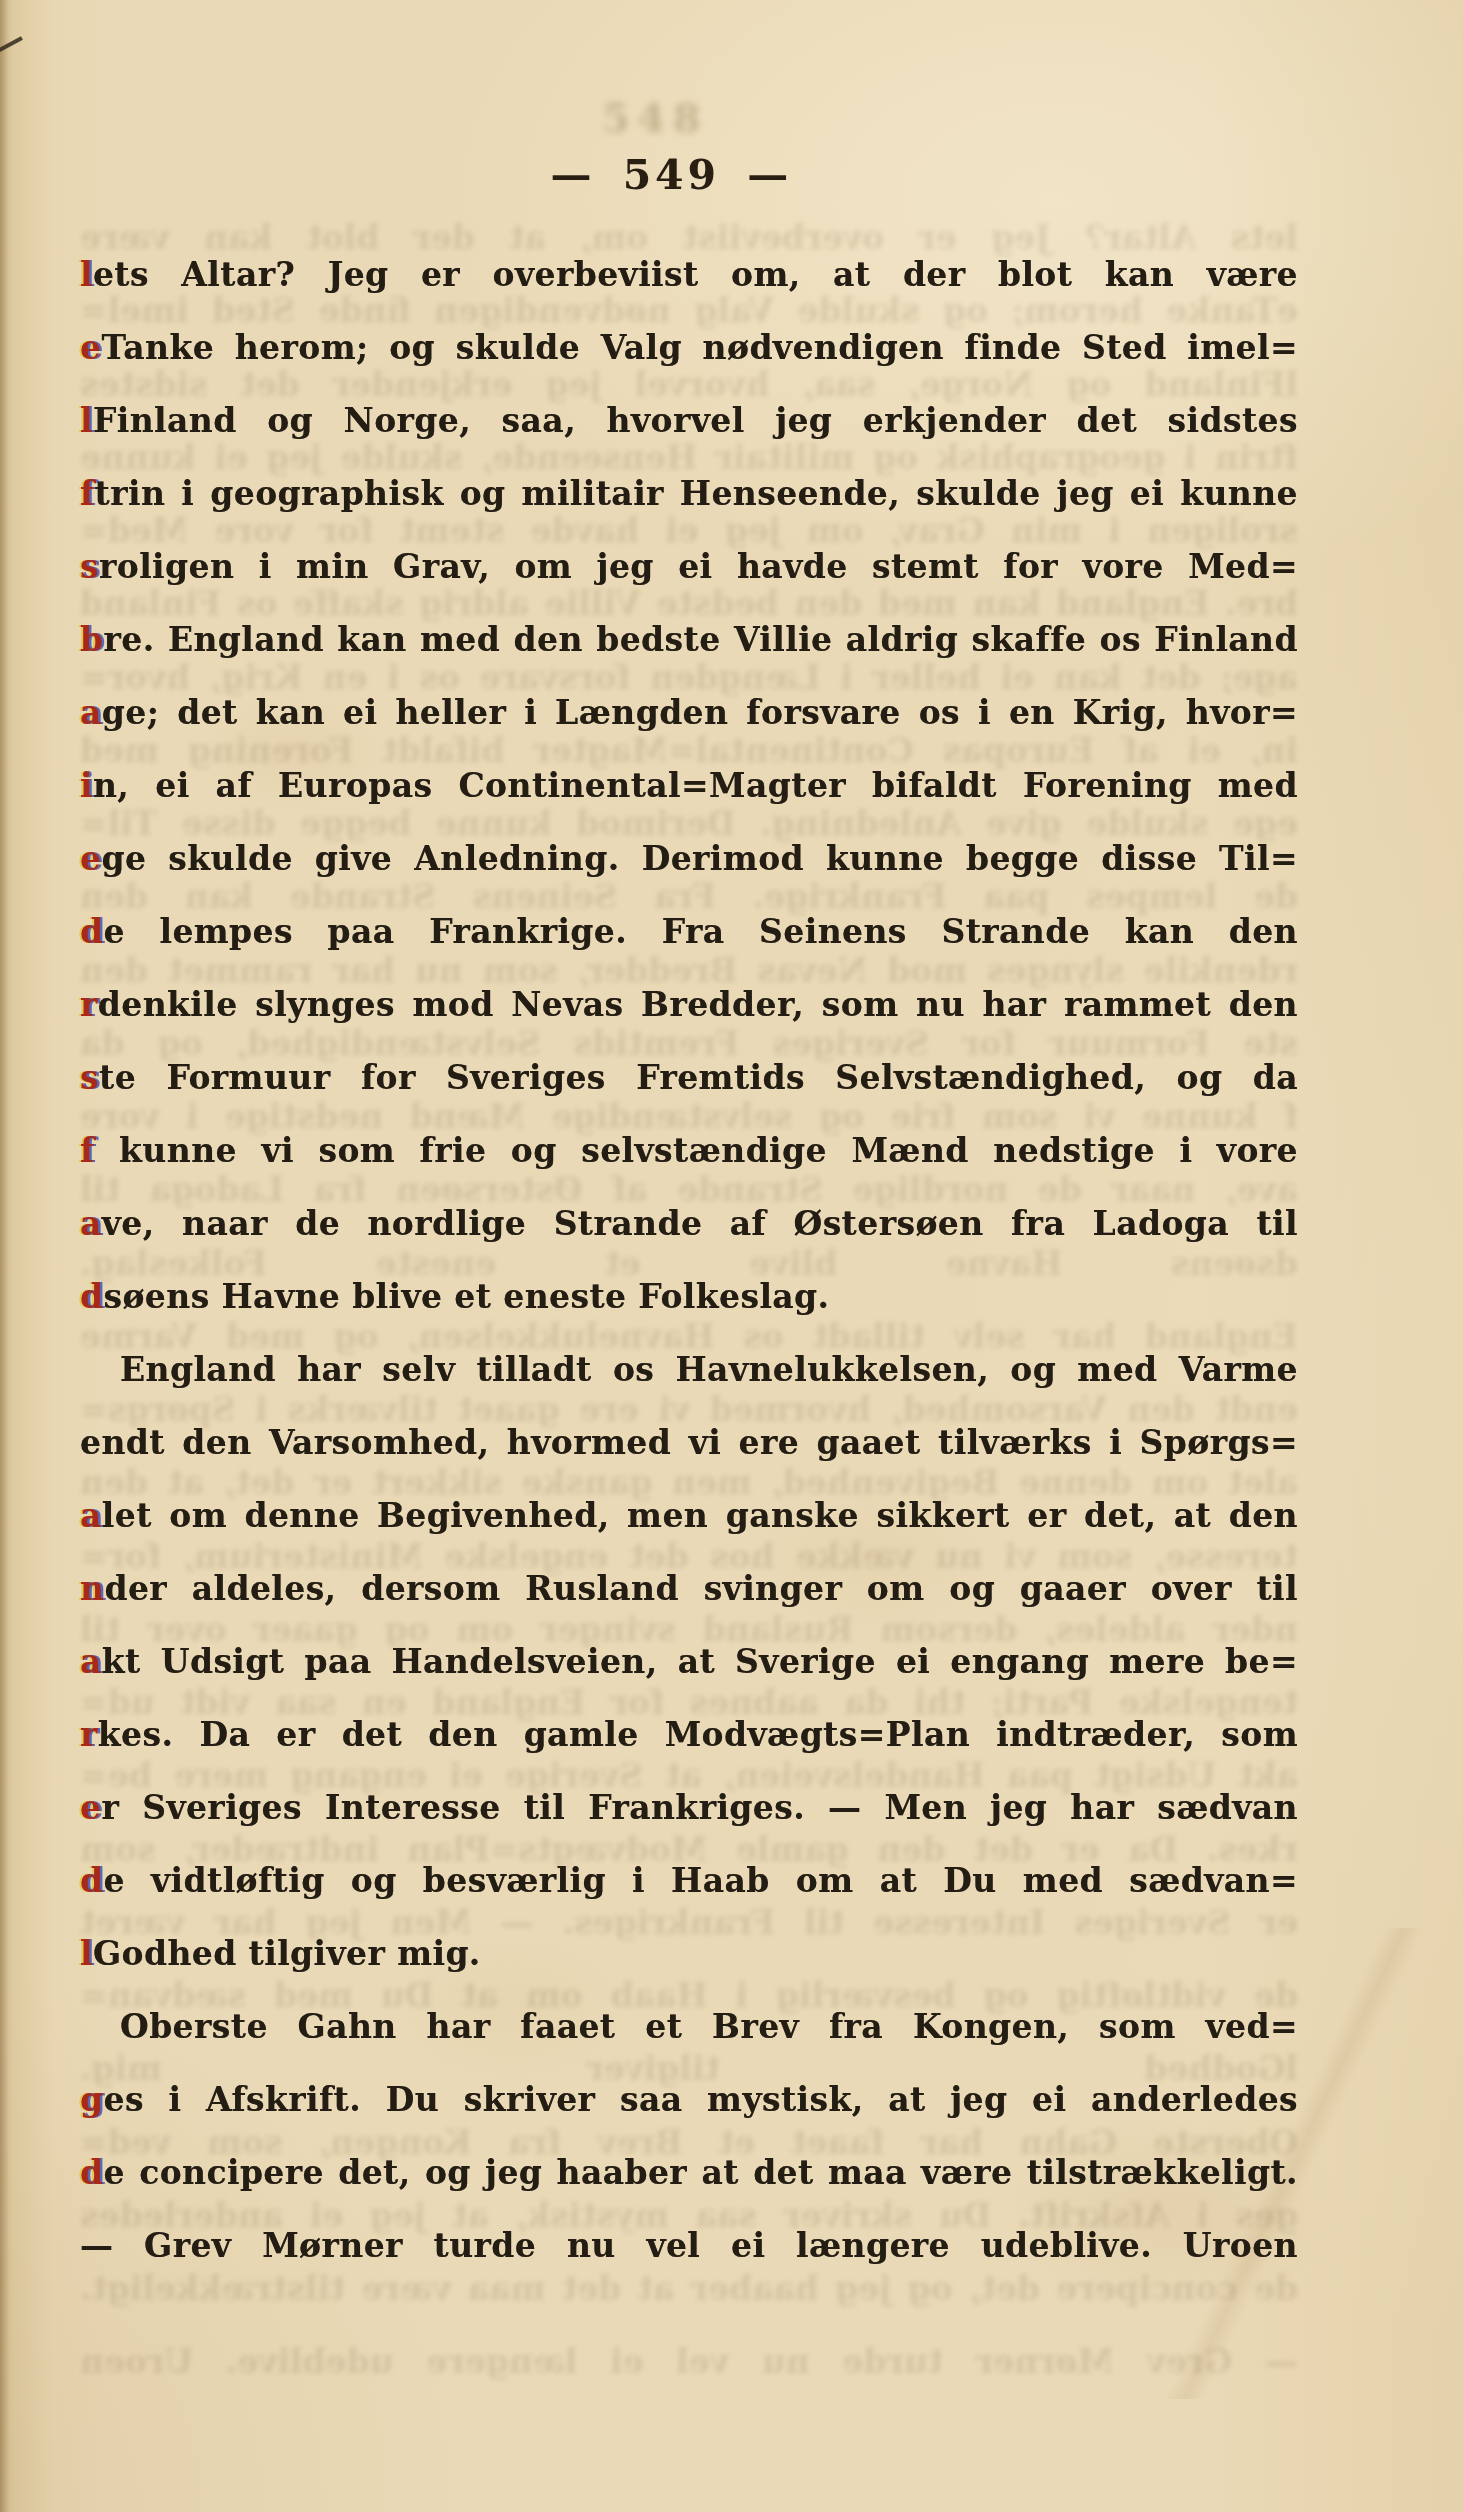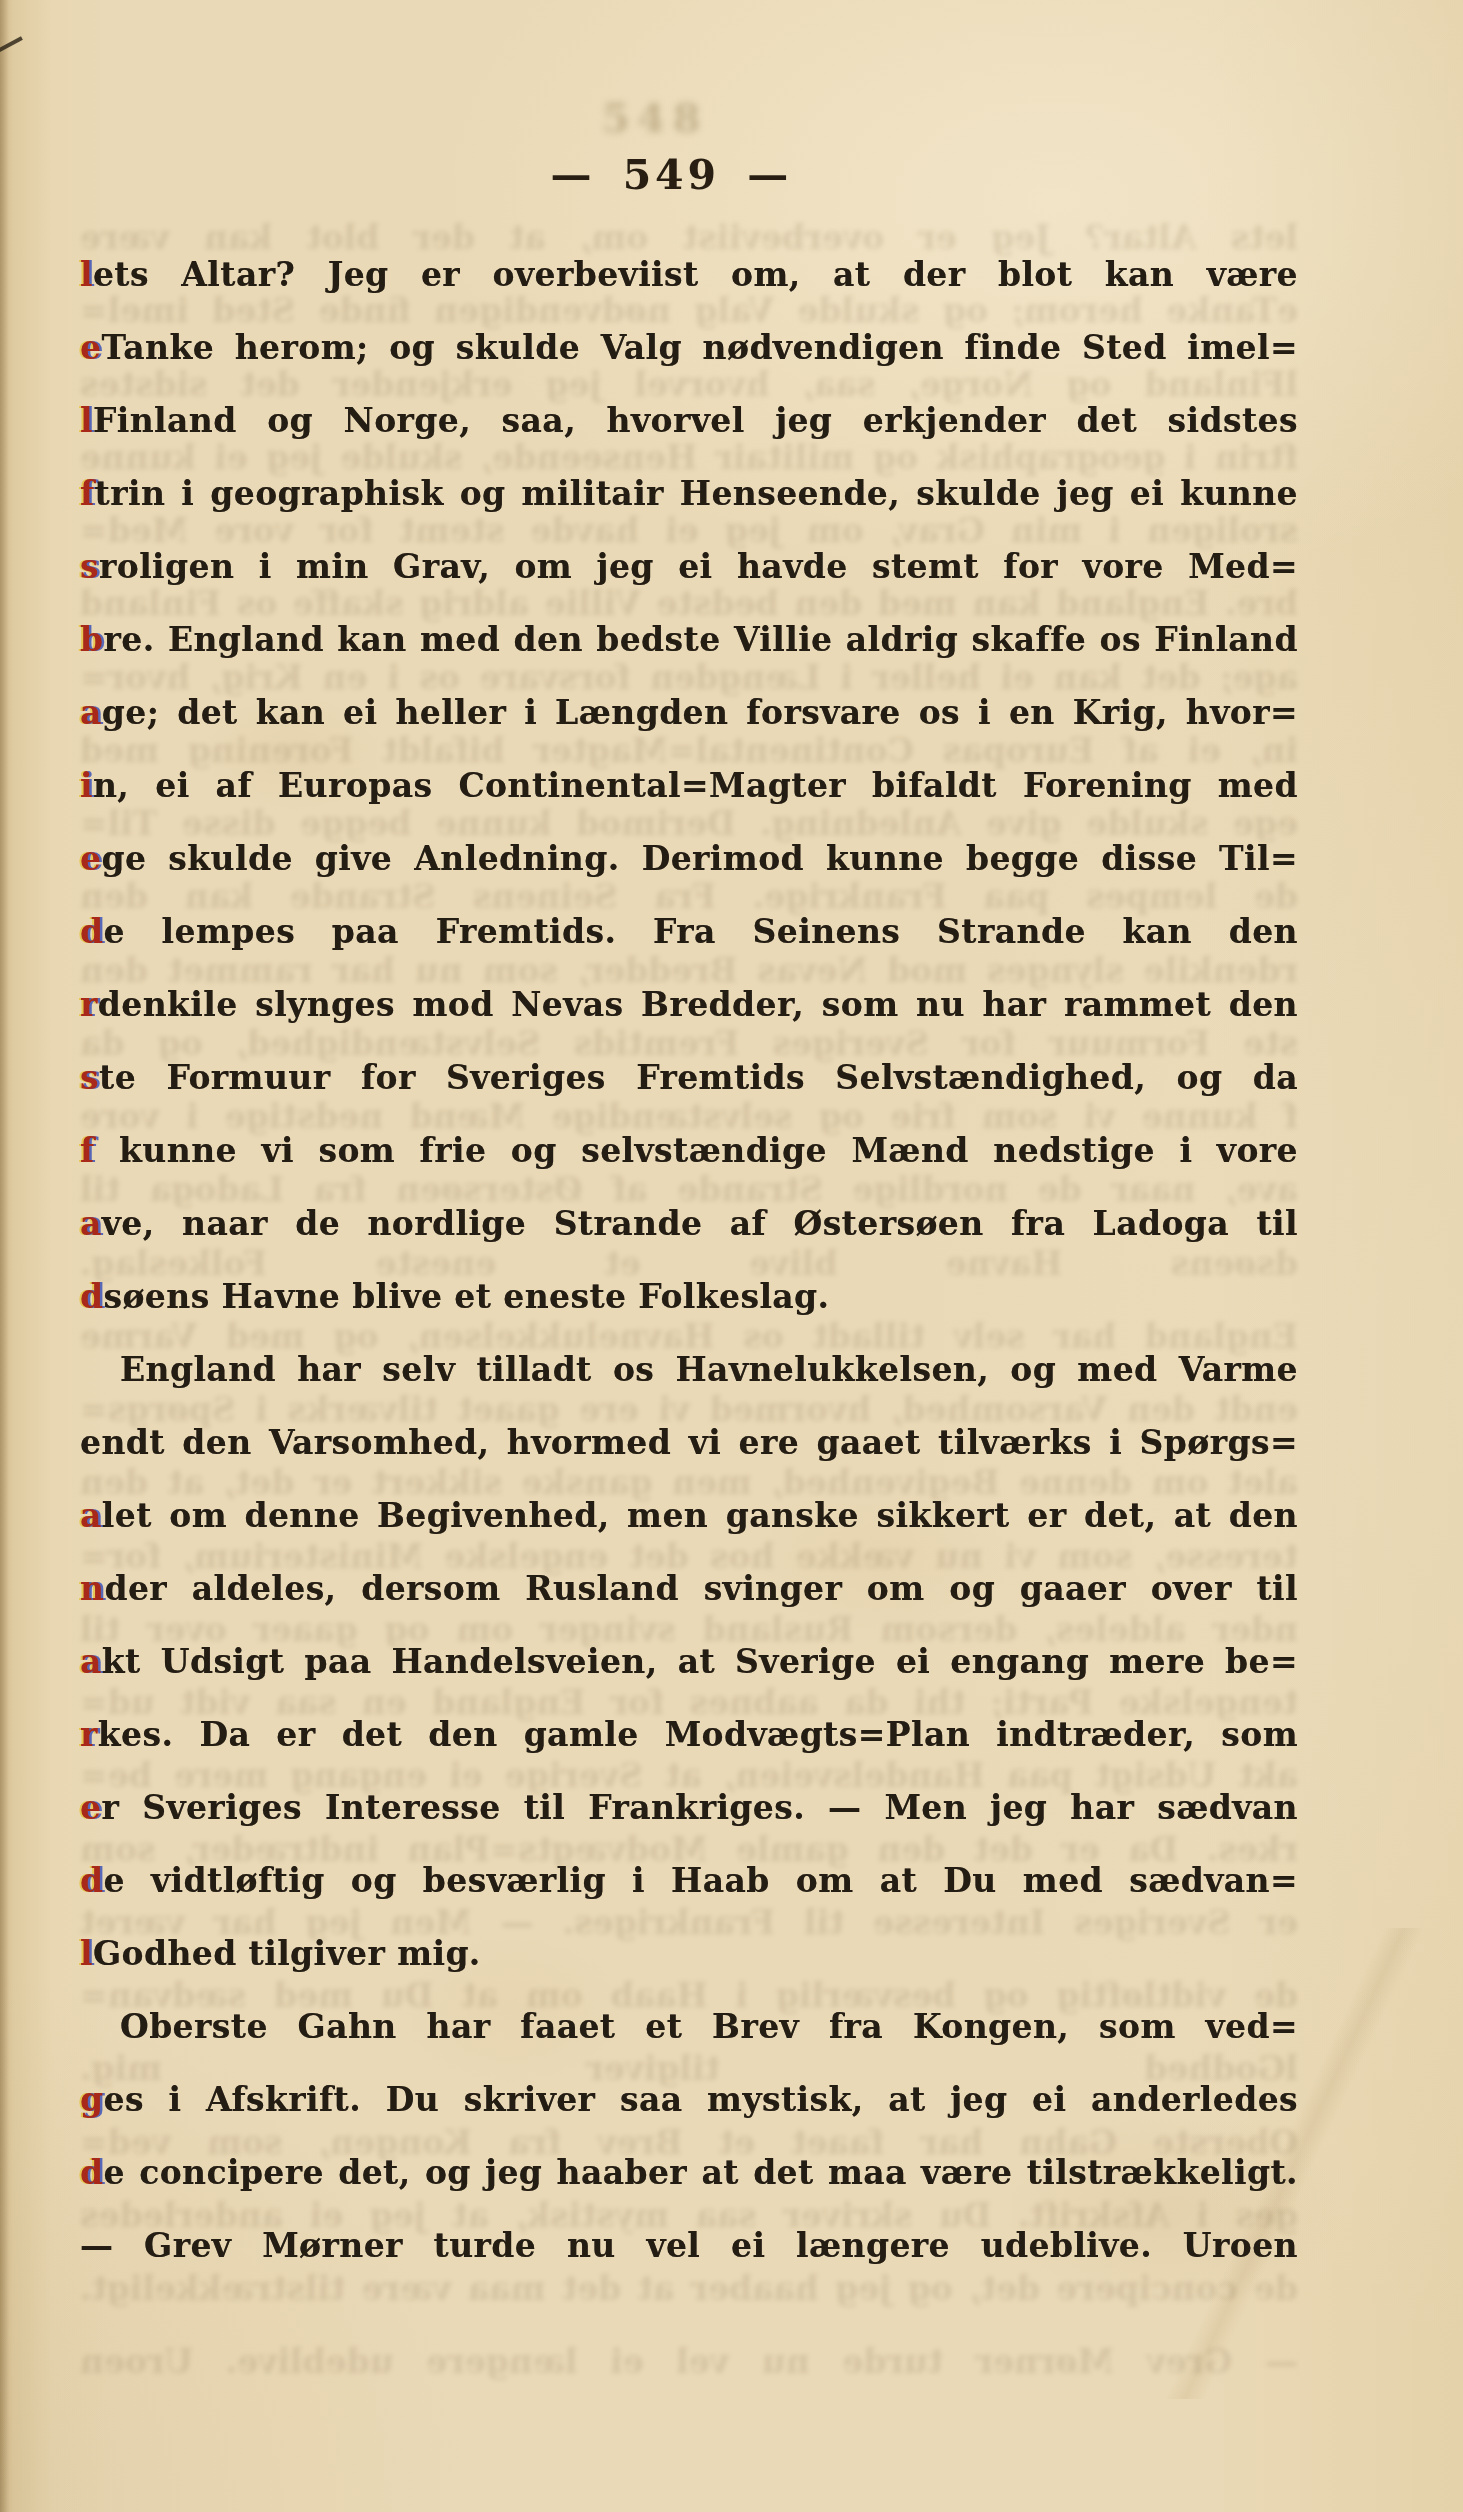--- a/index.html
+++ b/index.html
@@ -127,21 +127,21 @@
 <div class="text-block">
   <div class="line"><span class="cut">l</span><span>ets Altar?  Jeg er overbeviist om, at der blot kan være</span></div>
   <div class="line"><span class="cut">e</span><span>Tanke herom; og skulde Valg nødvendigen finde Sted imel=</span></div>
   <div class="line"><span class="cut">l</span><span>Finland og Norge, saa, hvorvel jeg erkjender det sidstes</span></div>
   <div class="line"><span class="cut">f</span><span>trin i geographisk og militair Henseende, skulde jeg ei kunne</span></div>
   <div class="line"><span class="cut">s</span><span>roligen i min Grav, om jeg ei havde stemt for vore Med=</span></div>
   <div class="line"><span class="cut">b</span><span>re. England kan med den bedste Villie aldrig skaffe os Finland</span></div>
   <div class="line"><span class="cut">a</span><span>ge; det kan ei heller i Længden forsvare os i en Krig, hvor=</span></div>
   <div class="line"><span class="cut">i</span><span>n, ei af Europas Continental=Magter bifaldt Forening med</span></div>
   <div class="line"><span class="cut">e</span><span>ge skulde give Anledning.  Derimod kunne begge disse Til=</span></div>
-  <div class="line"><span class="cut">d</span><span>e lempes paa Fremtids.  Fra Seinens Strande kan den</span></div>
+  <div class="line"><span class="cut">d</span><span>e lempes paa Frankrige.  Fra Seinens Strande kan den</span></div>
   <div class="line"><span class="cut">r</span><span>denkile slynges mod Nevas Bredder, som nu har rammet den</span></div>
   <div class="line"><span class="cut">s</span><span>te Formuur for Sveriges Fremtids Selvstændighed, og da</span></div>
   <div class="line"><span class="cut">f</span><span> kunne vi som frie og selvstændige Mænd nedstige i vore</span></div>
   <div class="line"><span class="cut">a</span><span>ve, naar de nordlige Strande af Østersøen fra Ladoga til</span></div>
   <div class="line para-end"><span class="cut">d</span><span>søens Havne blive et eneste Folkeslag.</span></div>
   <div class="line indent"><span class="cut"></span><span>England har selv tilladt os Havnelukkelsen, og med Varme</span></div>
   <div class="line"><span class="cut"></span><span>endt den Varsomhed, hvormed vi ere gaaet tilværks i Spørgs=</span></div>
   <div class="line"><span class="cut">a</span><span>let om denne Begivenhed, men ganske sikkert er det, at den</span></div>
   <div class="line"><span class="cut">n</span><span>der aldeles, dersom Rusland svinger om og gaaer over til</span></div>
   <div class="line"><span class="cut">a</span><span>kt Udsigt paa Handelsveien, at Sverige ei engang mere be=</span></div>

